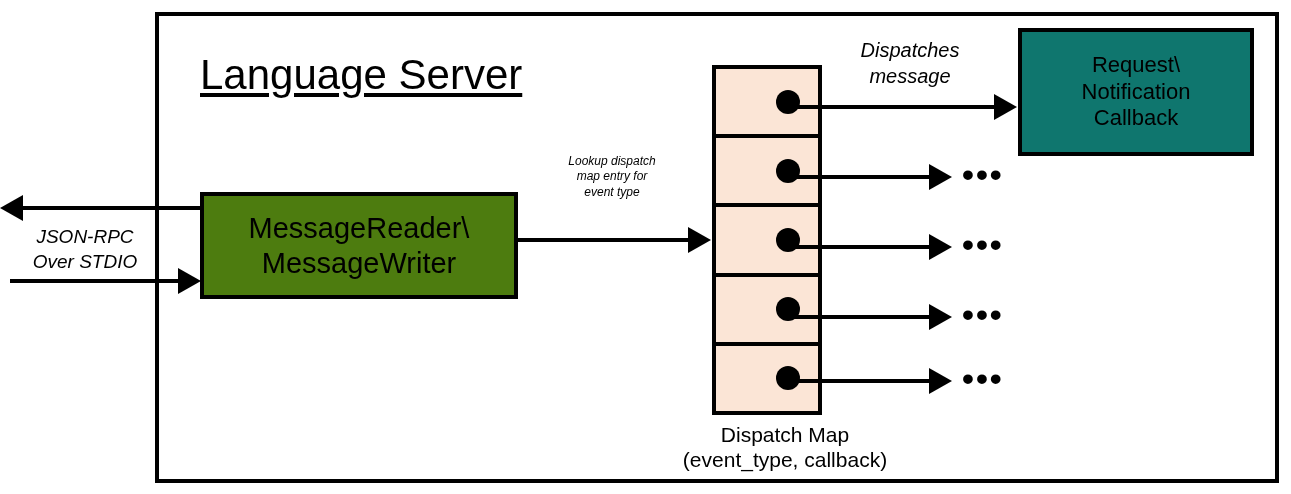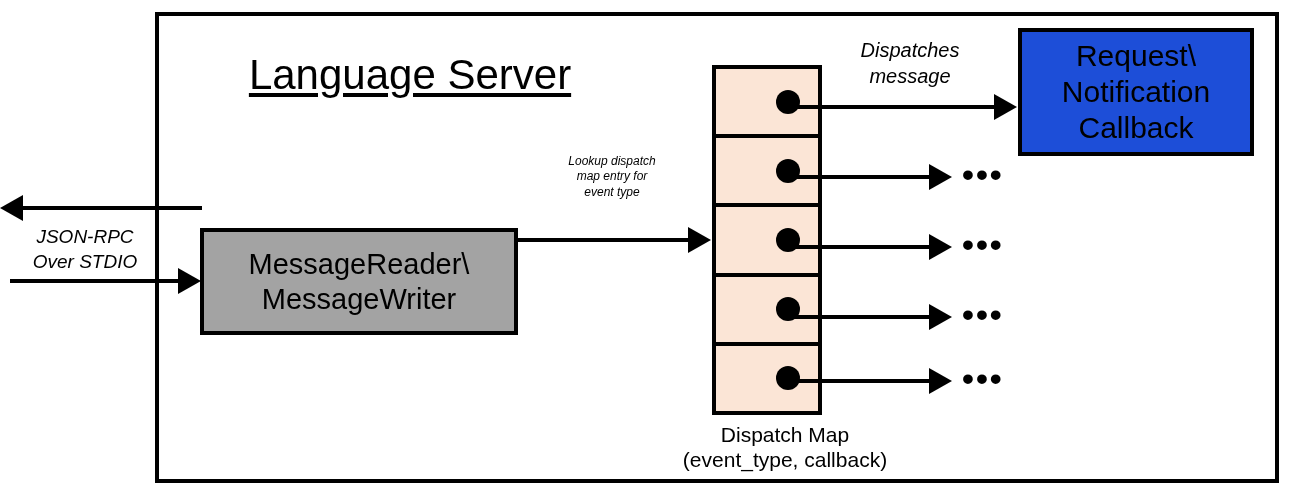--- a/index.html
+++ b/index.html
@@ -37,21 +37,21 @@
     line-height: 1.18;
     white-space: pre-line;
   }
   .italic { font-style: italic; }
 
   .title {
     position: absolute;
     left: 200px;
     top: 52px;
     width: 420px;
-    text-align: center;
+    text-align: left;
     font-size: 42px;
     line-height: 1.1;
     letter-spacing: 0px;
   }
   .title u { text-decoration: underline; text-underline-offset: 4px; }
 
   
   .box {
     position: absolute;
     box-sizing: border-box;
@@ -60,32 +60,31 @@
     align-items: center;
     justify-content: center;
     text-align: center;
     white-space: pre-line;
   }
   .box-reader {
     left: 200px;
     top: 192px;
     width: 318px;
     height: 107px;
-    background: #a3a3a3;
+    background: #4d7c0f;
     font-size: 29px;
     line-height: 1.18;
-    margin-top: 36px;
   }
   .box-callback {
     left: 1018px;
     top: 28px;
     width: 236px;
     height: 128px;
-    background: #1d4ed8;
-    font-size: 30px;
+    background: #0f766e;
+    font-size: 22px;
     line-height: 1.2;
   }
 
   
   .caption-reader {
     left: 180px;
     top: 307px;
     width: 360px;
     font-size: 20px;
   }

